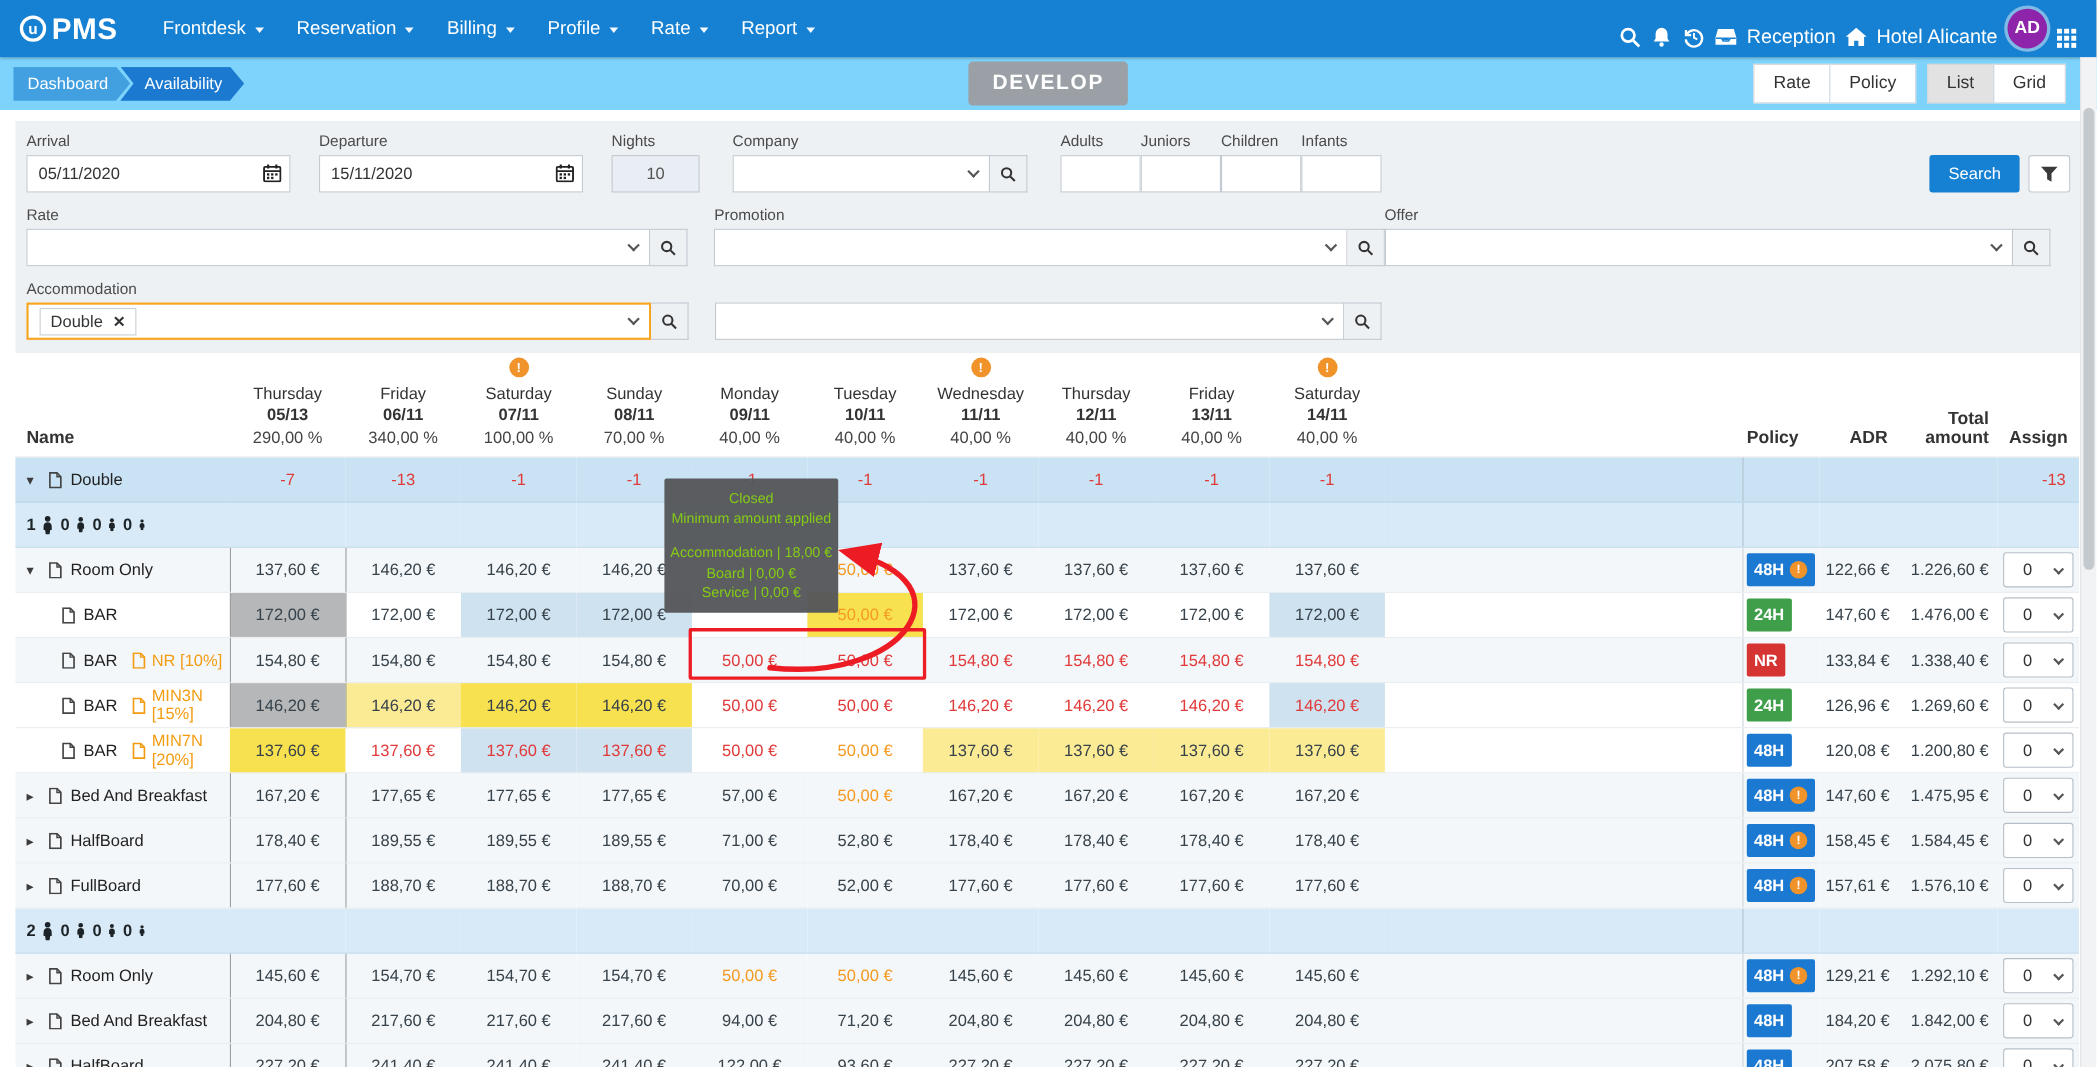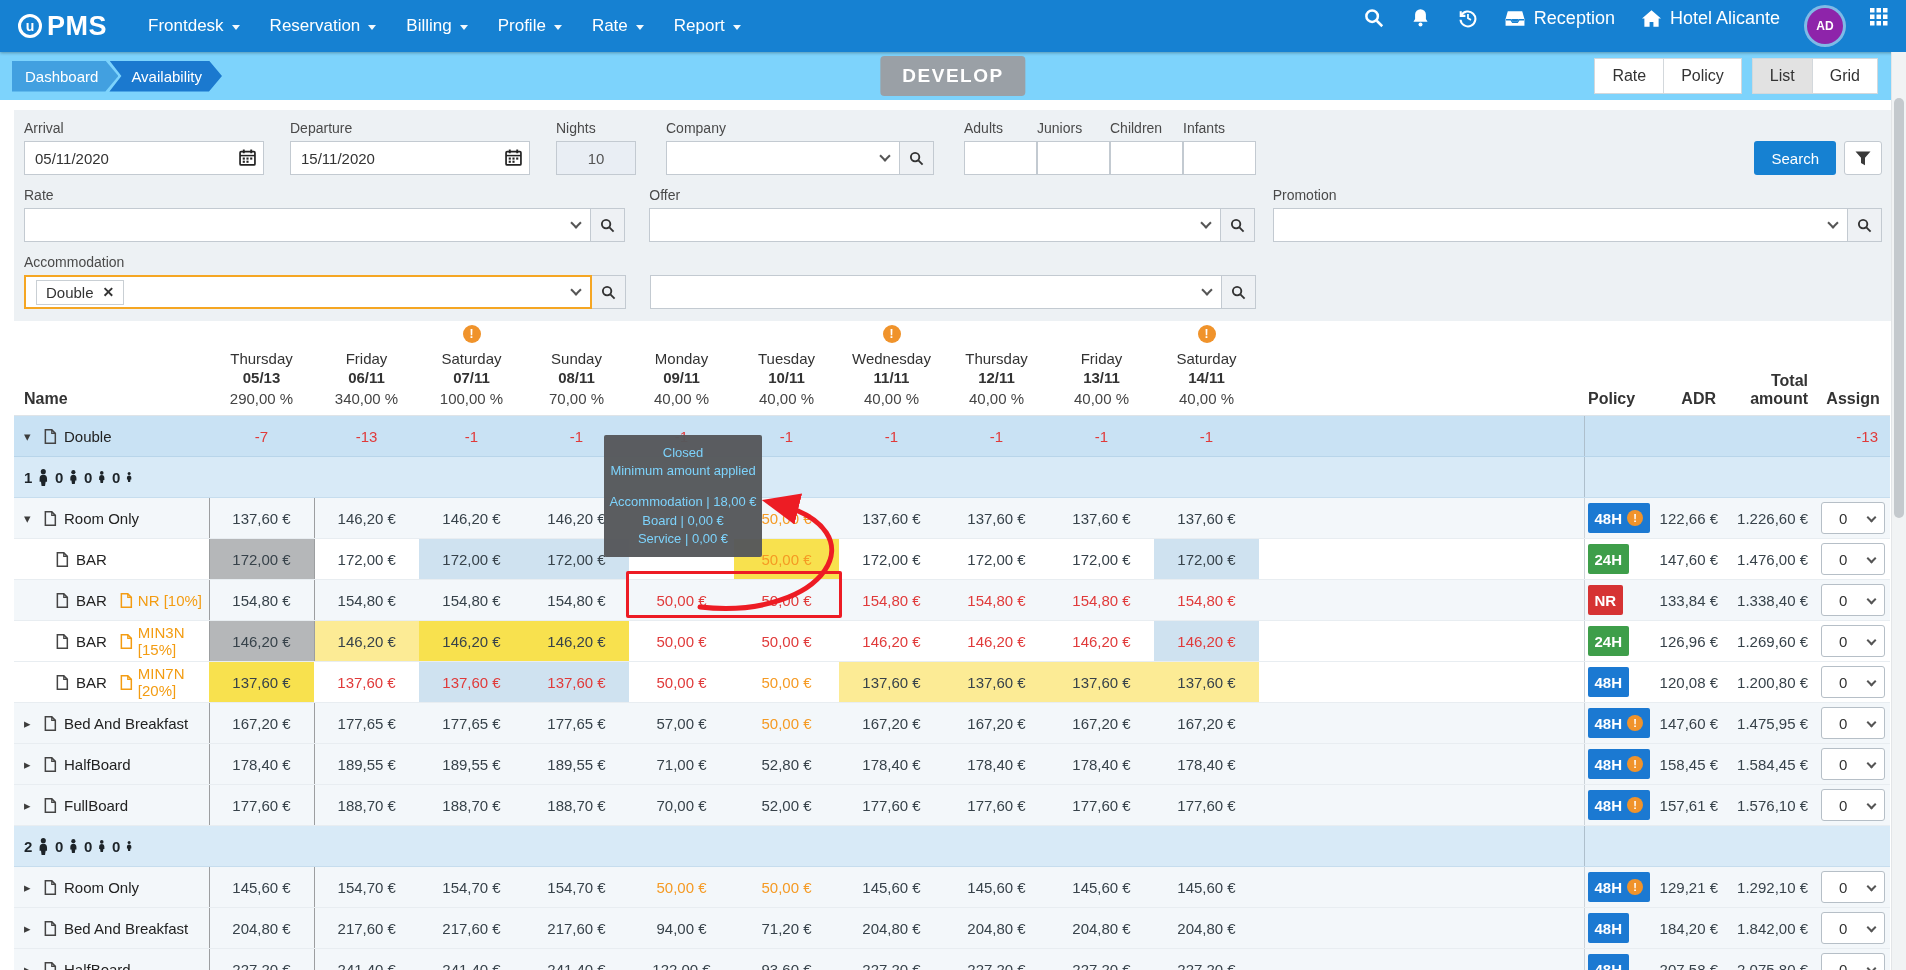--- a/index.html
+++ b/index.html
@@ -11,24 +11,24 @@
             color:#fff; box-shadow:0 1px 3px rgba(0,0,0,.3); position:relative; z-index:20; }
   .logo { display:flex; align-items:center; gap:5px; margin-right:26px; }
   .logo-circle { width:24px; height:24px; border:3px solid #fff; border-radius:50%;
                  display:flex; align-items:center; justify-content:center;
                  font-size:14px; font-weight:bold; }
   .logo-text { font-size:27px; font-weight:bold; letter-spacing:.5px; }
   .menu { display:flex; }
   .menu-item { padding:9px 15px; font-size:17px; display:flex; align-items:center; gap:8px; cursor:pointer; }
   .tri-down { width:0; height:0; border-left:4px solid transparent; border-right:4px solid transparent;
               border-top:5px solid rgba(255,255,255,.95); margin-top:3px; }
-  .nav-right { margin-left:auto; display:flex; align-items:flex-start; gap:27px; font-size:18px; }
+  .nav-right { margin-left:auto; display:flex; align-items:flex-end; gap:9px; font-size:18px; }
   .nav-ic { display:flex; align-items:center; }
   .nav-group { display:flex; align-items:center; gap:9px; }
-  .avatar { width:36px; height:36px; border-radius:50%; background:#8e24aa; font-size:12px; font-weight:bold;
+  .avatar { width:36px; height:36px; border-radius:50%; background:#8e24aa; font-size:16px; font-weight:bold;
             display:flex; align-items:center; justify-content:center; box-shadow:0 0 0 3px rgba(255,255,255,.45); }
 
   
   .subheader { height:48px; display:flex; align-items:center; padding:0 12px; position:relative; background:#7dd3fc; }
   .crumbs { display:flex; align-items:center; }
   .crumb { height:31px; display:flex; align-items:center; color:#fff; font-size:15px;
            padding:0 20px 0 13px; }
   .crumb-1 { background:#42a0e0; clip-path:polygon(0 0, calc(100% - 13px) 0, 100% 50%, calc(100% - 13px) 100%, 0 100%); }
   .crumb-2 { background:#1b79cf; margin-left:-9px; padding-left:22px;
              clip-path:polygon(0 0, calc(100% - 13px) 0, 100% 50%, calc(100% - 13px) 100%, 0 100%, 12px 50%); }
@@ -126,21 +126,21 @@
   td.total-cell { text-align:right; padding-right:8px; }
   td.assign-cell { text-align:center; }
   td.assign-num { text-align:right; padding-right:12px; color:#e03a3a; }
   .assign-select { display:inline-flex; align-items:center; justify-content:space-between; width:64px;
                    height:32px; border:1px solid #b6bfc7; border-radius:3px; background:#fff;
                    padding:0 9px 0 17px; font-size:15px; color:#333; cursor:pointer; }
   .assign-select .chev { width:7px; height:7px; margin-bottom:2px; }
 
   
   .tooltip { position:absolute; left:590px; top:110px; width:158px; background:rgba(86,88,91,.97);
-             color:#7dd3fc; font-size:13px; text-align:center; padding:9px 4px; border-radius:2px;
+             color:#84cc16; font-size:13px; text-align:center; padding:9px 4px; border-radius:2px;
              z-index:5; line-height:1.4; }
   .tt-gap { height:13px; }
   .redbox { position:absolute; left:612px; top:246px; width:216px; height:47px;
             border:3px solid #ed1c24; border-radius:2px; z-index:4; }
   .arrow-svg { position:absolute; left:560px; top:150px; z-index:6; }
 
   
   .scrollbar { position:absolute; right:0; top:52px; bottom:0; width:15px; background:#f1f3f4;
                border-left:1px solid #e3e5e7; z-index:30; }
   .scroll-thumb { position:absolute; top:46px; left:2px; width:10px; height:420px; background:#c4c9cd; border-radius:6px; }
@@ -336,36 +336,36 @@
             <span class="chev"></span>
           </div>
         <button class="sel-btn">
             <svg width="15" height="15" viewBox="0 0 16 16">
               <circle cx="6.5" cy="6.5" r="4.5" fill="none" stroke="#333" stroke-width="2"></circle>
               <line x1="10" y1="10" x2="14.5" y2="14.5" stroke="#333" stroke-width="2"></line>
             </svg>
           </button>
       </div>
     </div>
-    <div class="field w-offer">
-      <span class="f-label">Offer</span>
+    <div class="field w-promo">
+      <span class="f-label">Promotion</span>
       <div class="sel-line">
         <div class="sel">
             <span class="chev"></span>
           </div>
         <button class="sel-btn">
             <svg width="15" height="15" viewBox="0 0 16 16">
               <circle cx="6.5" cy="6.5" r="4.5" fill="none" stroke="#333" stroke-width="2"></circle>
               <line x1="10" y1="10" x2="14.5" y2="14.5" stroke="#333" stroke-width="2"></line>
             </svg>
           </button>
       </div>
     </div>
-    <div class="field w-promo">
-      <span class="f-label">Promotion</span>
+    <div class="field w-offer">
+      <span class="f-label">Offer</span>
       <div class="sel-line">
         <div class="sel">
             <span class="chev"></span>
           </div>
         <button class="sel-btn">
             <svg width="15" height="15" viewBox="0 0 16 16">
               <circle cx="6.5" cy="6.5" r="4.5" fill="none" stroke="#333" stroke-width="2"></circle>
               <line x1="10" y1="10" x2="14.5" y2="14.5" stroke="#333" stroke-width="2"></line>
             </svg>
           </button>

